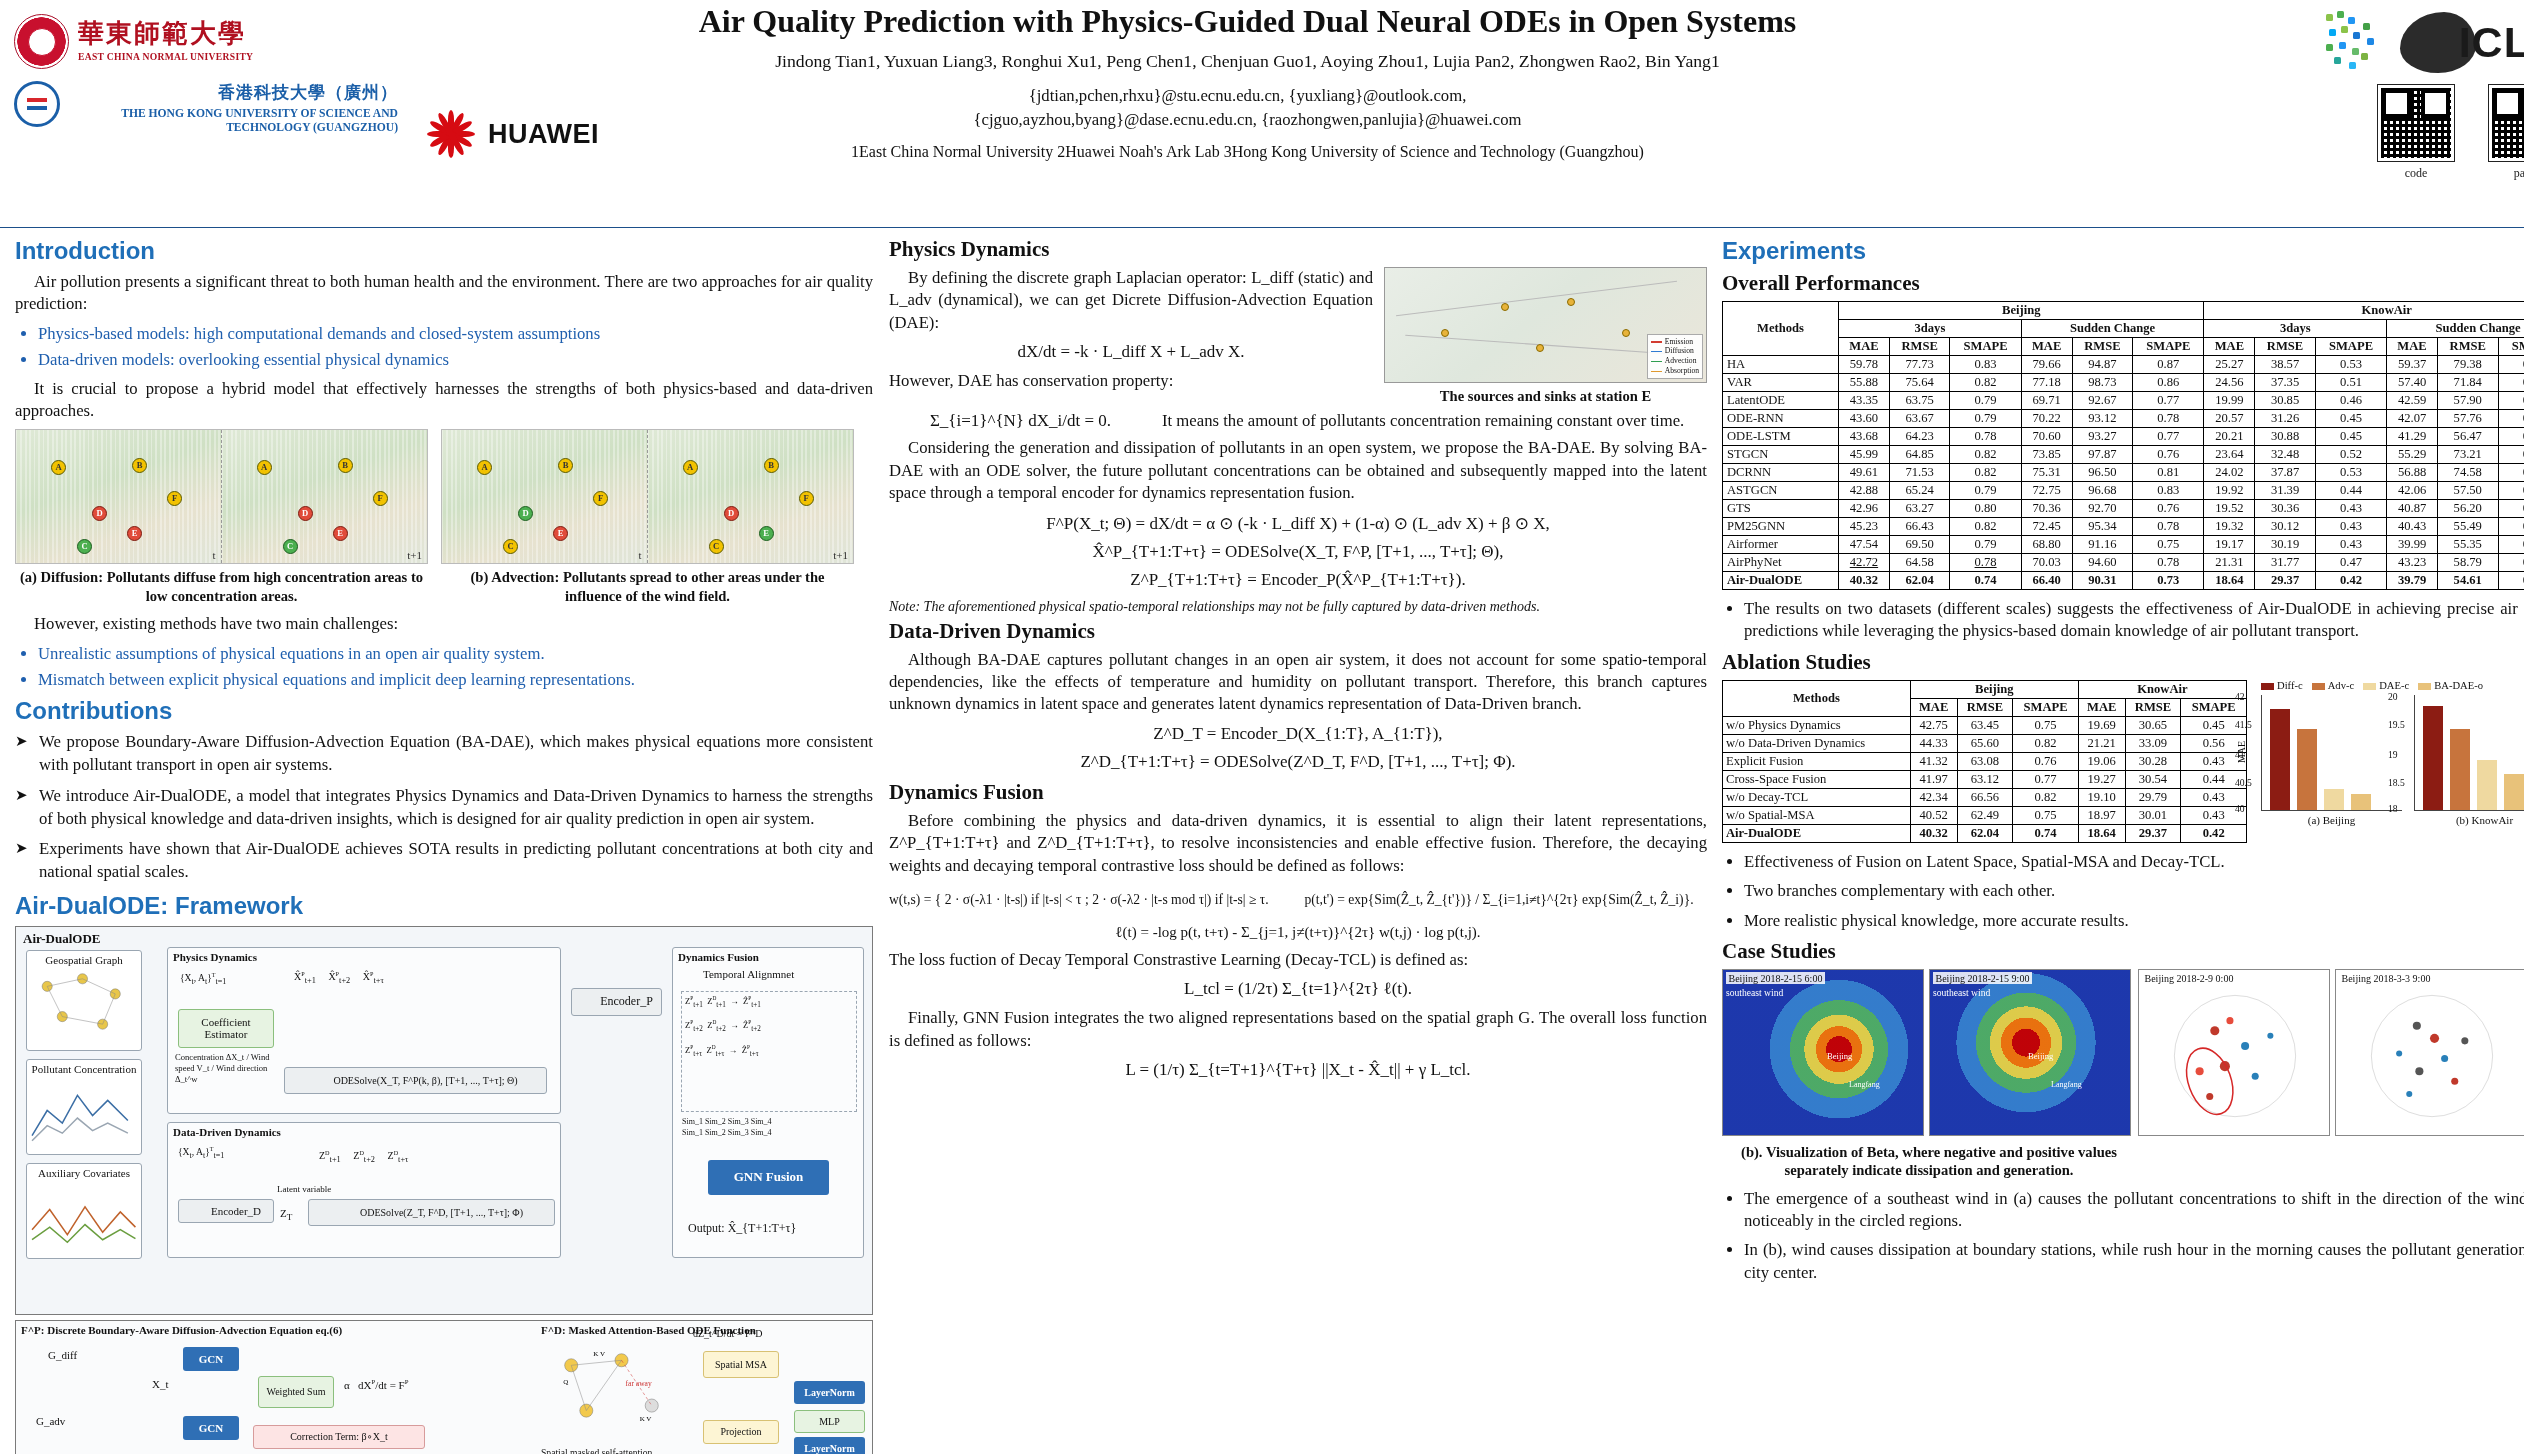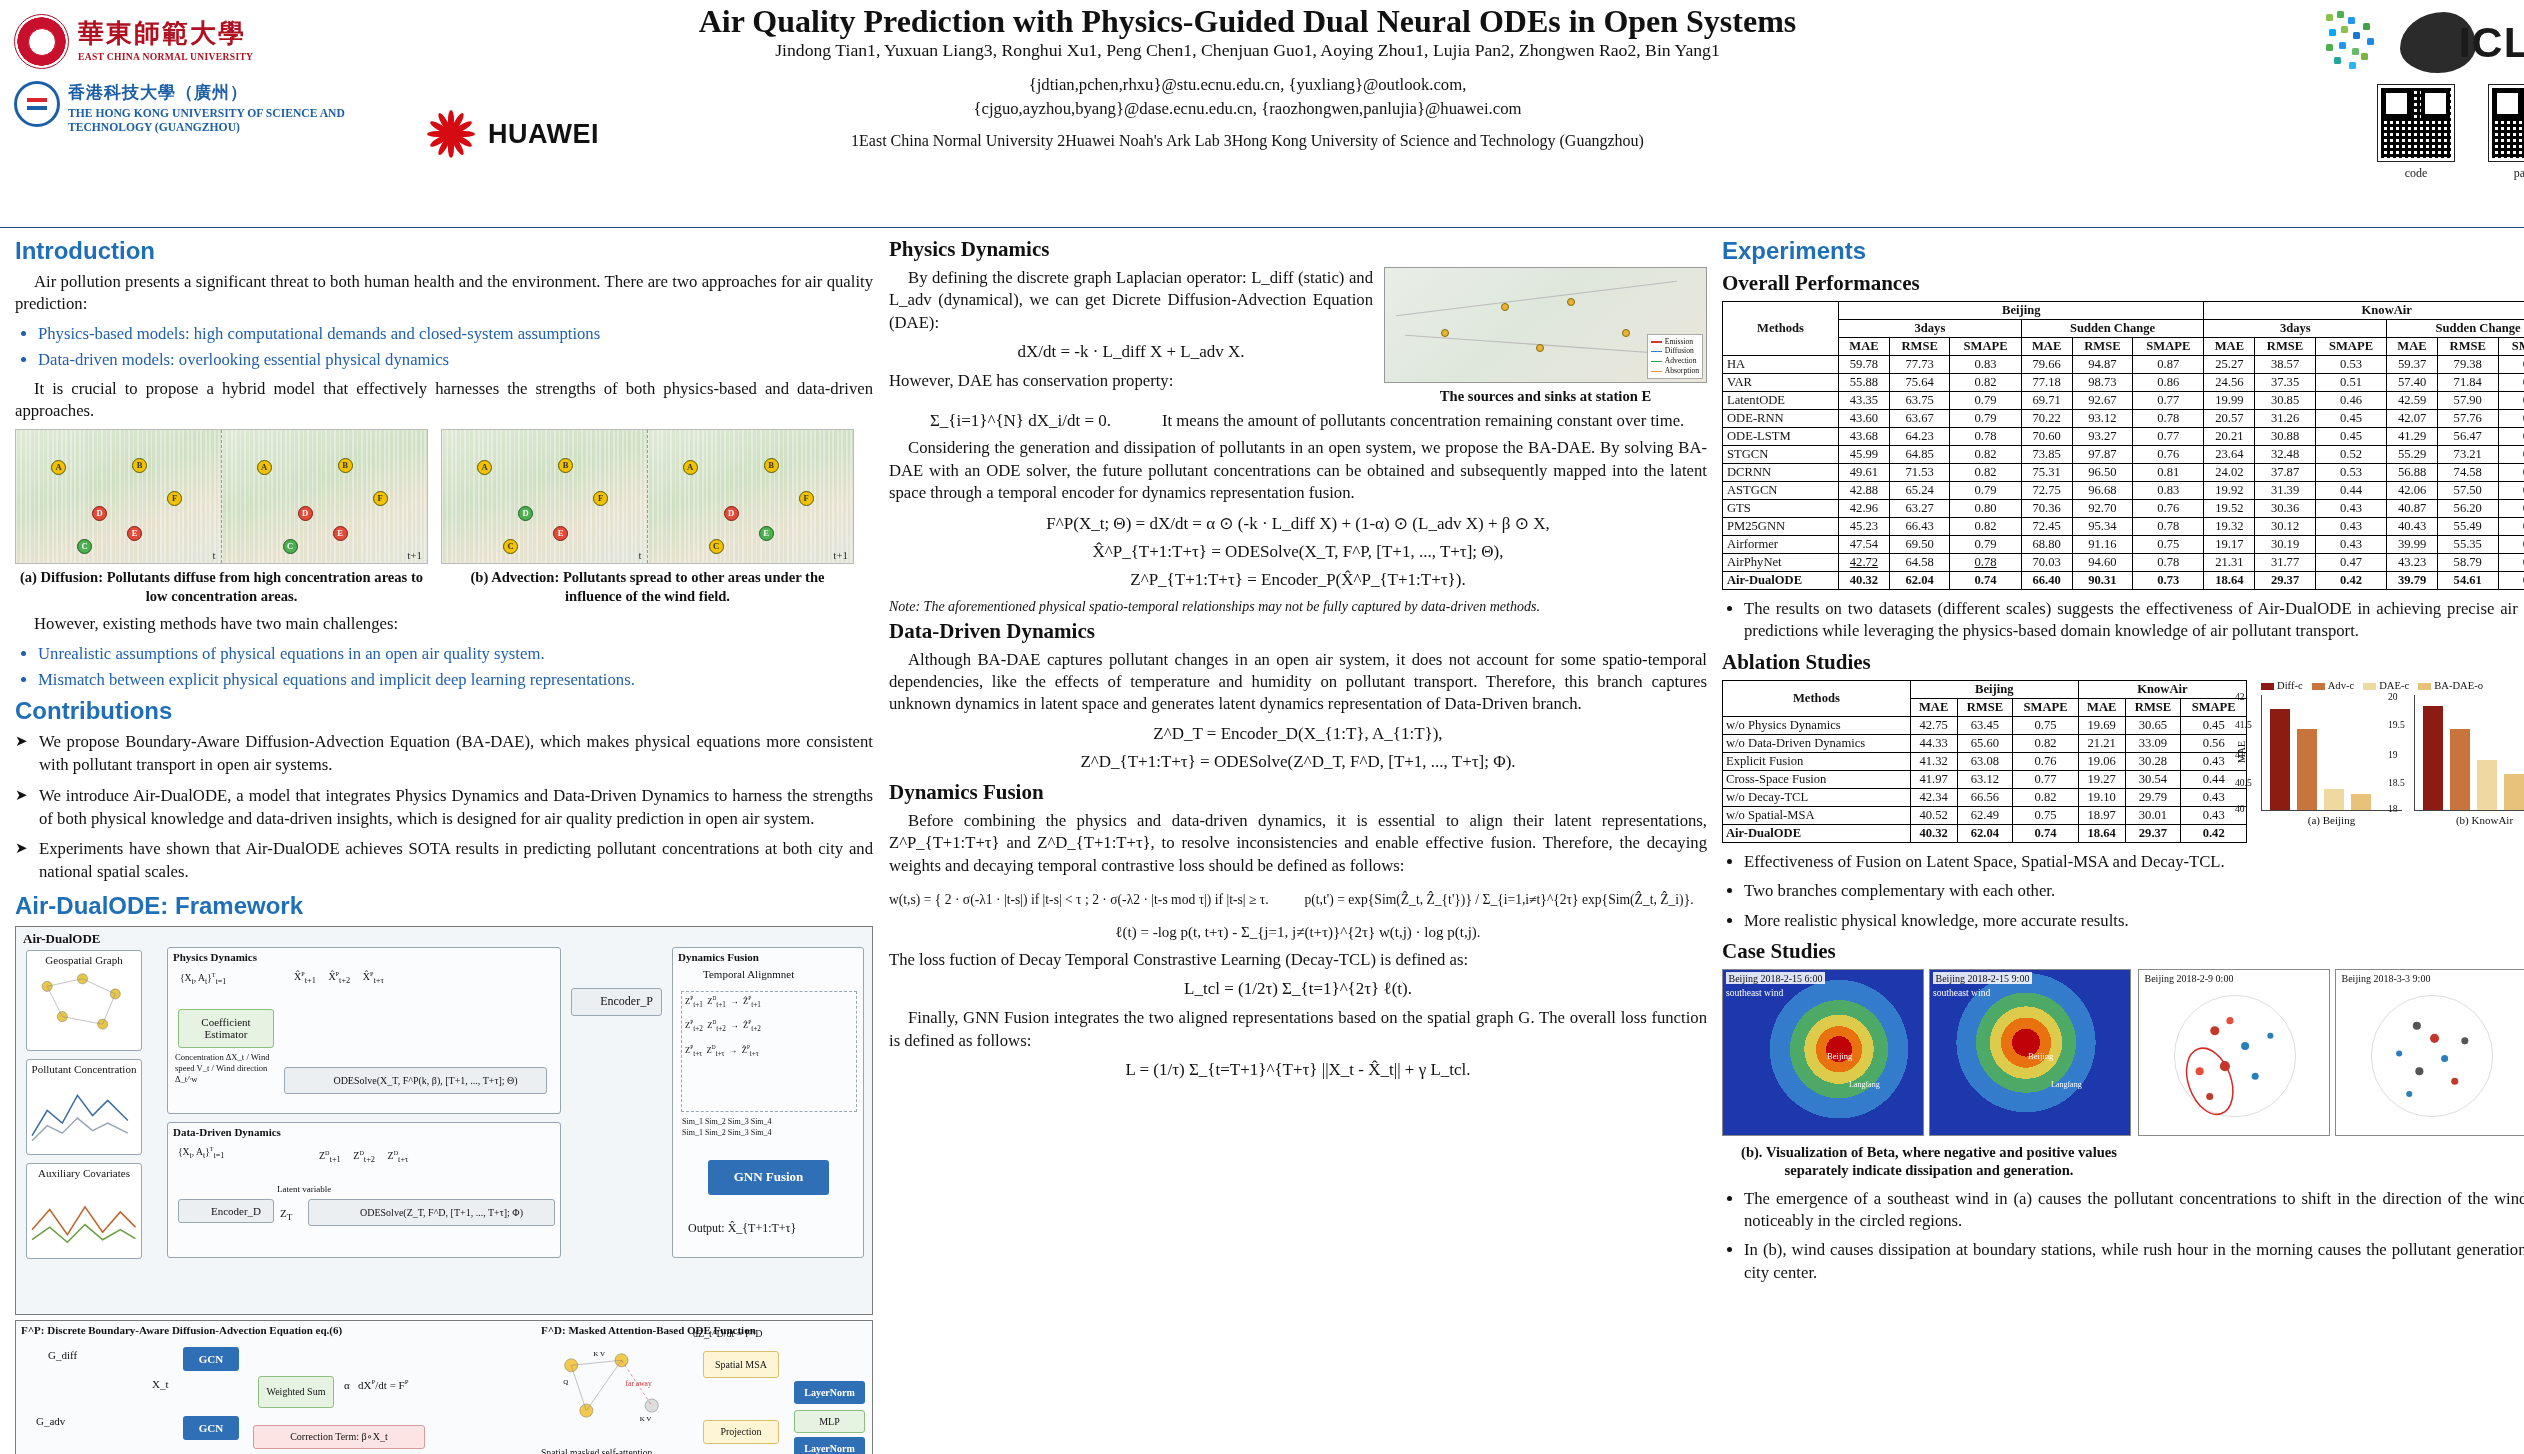--- a/index.html
+++ b/index.html
@@ -31,21 +31,21 @@
   }
   .seal::after {
     content:""; position:absolute; left:13px; top:13px; width:26px; height:26px;
     border-radius:50%; background:#fff; border:1px solid #c8102e;
   }
   .ecnu-cn { font-family:"Liberation Serif",serif; font-size:26px; font-weight:bold; color:#b01020; letter-spacing:2px; line-height:1; }
   .ecnu-en { font-size:9.6px; color:#b01020; font-weight:bold; letter-spacing:0.3px; margin-top:4px; }
 
   .logo-hkust {
     position:absolute; left:14px; top:81px; width:384px; height:76px;
-    display:flex; align-items:flex-start; gap:8px;
+    display:flex; align-items:flex-start; gap:8px;text-align:right;
   }
   .hkust-mark {
     width:46px; height:46px; flex:none; position:relative;
   }
   .hkust-mark .ring { position:absolute; inset:0; border-radius:50%; border:3.5px solid #1b5fa8; }
   .hkust-mark .bar { position:absolute; left:13px; top:17px; width:20px; height:4px; background:#d8262c; }
   .hkust-mark .bar2 { position:absolute; left:13px; top:25px; width:20px; height:4px; background:#1b5fa8; }
   .hkust-cn { font-size:17px; color:#1b5fa8; font-weight:bold; letter-spacing:1px; }
   .hkust-en { font-size:11.6px; color:#1b5fa8; font-weight:bold; line-height:1.25; margin-top:3px; }
 
@@ -54,21 +54,21 @@
   }
   .huawei-flower { width:55px; height:55px; position:relative; }
   .huawei-flower .pet {
     position:absolute; left:24px; top:3px; width:6px; height:48px; background:#d60b12;
     border-radius:50% / 20%; transform-origin:50% 50%;
   }
   .huawei-txt { font-family:"Liberation Sans",sans-serif; font-size:27px; font-weight:bold; color:#111; letter-spacing:0.5px; }
 
   .title-block { position:absolute; left:485px; top:4px; width:1525px; text-align:center; }
   .ptitle { font-size:32px; font-weight:bold; letter-spacing:0px; line-height:1.12; }
-  .authors { font-size:17.7px; }
+  .authors { font-size:17.7px; margin-top:11px; }
   .emails { font-size:16.7px; margin-top:12px; line-height:1.45; }
   .affils { font-size:16px; margin-top:11px; }
   sup { font-size:0.62em; vertical-align: super; }
 
   .iclr { position:absolute; right:19px; top:7px; width:242px; height:71px; }
   .iclr-logo { font-family:"Liberation Sans",sans-serif; font-size:43px; font-weight:bold; letter-spacing:1px; color:#1a1a1a; position:absolute; right:3px; top:11px; }
   .iclr-dots { position:absolute; left:0px; top:2px; width:91px; height:66px; }
   .iclr-dots i { position:absolute; width:6.6px; height:6.6px; border-radius:1.5px; display:block; }
   .brain { position:absolute; left:76px; top:3px; width:76px; height:61px; background:#2b2b2b;
     border-radius:58% 42% 50% 50% / 60% 55% 45% 40%; }

